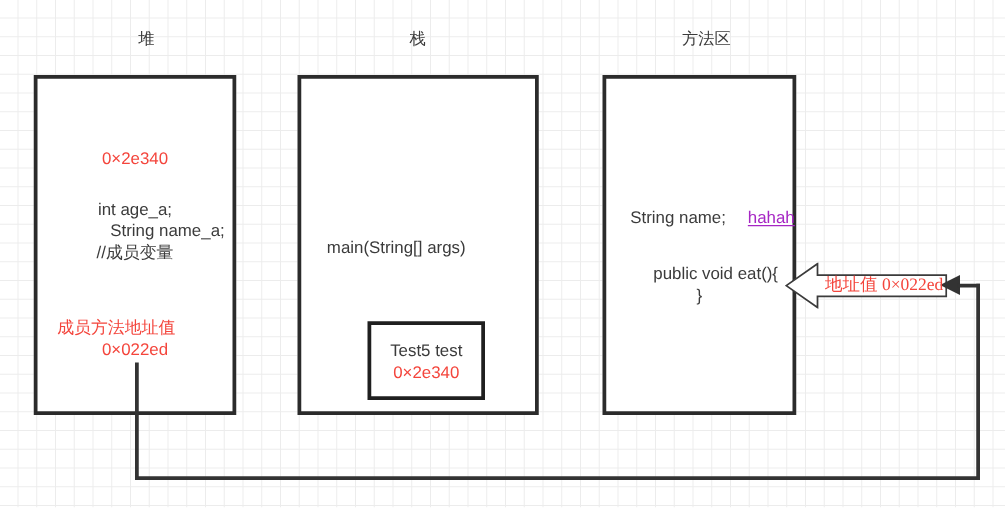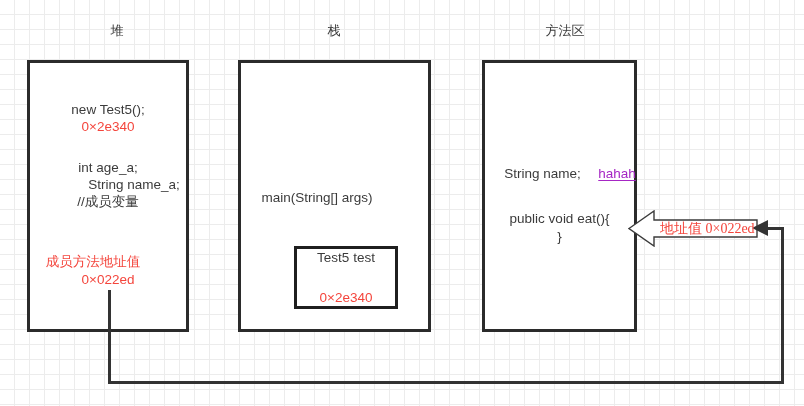--- a/index.html
+++ b/index.html
@@ -96,49 +96,48 @@
 <div id="canvas">
 
   <div class="region-label" style="left:87px; top:24px; width:60px;">堆</div>
 
   <div class="region-label" style="left:304px; top:24px; width:60px;">栈</div>
 
   <div class="region-label" style="left:535px; top:24px; width:60px;">方法区</div>
 
   <div class="box" style="left:27px; top:60px; width:162px; height:272px;"></div>
 
-  <div class="txt" style="left:27px; top:101px; width:162px;">new Test5();</div>
   <div class="txt red" style="left:27px; top:118px; width:162px;">0×2e340</div>
 
   <div class="txt" style="left:27px; top:159px; width:162px; text-align:center;">int age_a;</div>
   <div class="txt" style="left:27px; top:176px; width:162px; text-align:center;margin-left:26px;">String name_a;</div>
   <div class="txt" style="left:27px; top:193px; width:162px; text-align:center;">//成员变量</div>
 
   <div class="txt red" style="left:12px; top:253px; width:162px;">成员方法地址值</div>
   <div class="txt red" style="left:27px; top:271px; width:162px;">0×022ed</div>
 
   <div class="box" style="left:238px; top:60px; width:193px; height:272px;"></div>
 
   <div class="txt" style="left:238px; top:189px; width:158px;">main(String[] args)</div>
 
-  <div class="inner-box" style="left:294px; top:246px; width:104px; height:63px;justify-content:space-between;">
+  <div class="inner-box" style="left:294px; top:257px; width:94px; height:63px;">
     <div class="txt" style="position:static; width:100%;">Test5 test</div>
     <div class="txt red" style="position:static; width:100%;">0×2e340</div>
   </div>
 
   <div class="box" style="left:482px; top:60px; width:155px; height:272px;"></div>
 
 
   <div class="txt" style="left:470px; top:165px; width:200px; text-align:center;">
     <span>String name;</span>
     <span style="display:inline-block; width:10px;"></span>
     <span class="val-purple">hahah</span>
   </div>
 
-  <div class="txt" style="left:482px; top:210px; width:155px; text-align:center;">public void eat(){</div>
+  <div class="txt" style="left:482px; top:210px; width:155px; text-align:center;padding-left:13px;">public void eat(){</div>
   <div class="txt" style="left:482px; top:228px; width:155px; text-align:center;">}</div>
 
   <div class="arrow-callout" style="left:628px; top:210px; width:130px; height:37px;">
     <svg width="130" height="37" viewBox="0 0 130 37" style="position:absolute; left:0; top:0;">
       <polygon points="1,18.5 26,1 26,10 129,10 129,27 26,27 26,36" fill="#ffffff" stroke="#3b3b3b" stroke-width="1.4" stroke-linejoin="miter"></polygon>
     </svg>
     <span class="callout-text">地址值 0×022ed</span>
   </div>
 
   <svg width="22" height="16" viewBox="0 0 22 16" style="position:absolute; left:752px; top:220px;">

